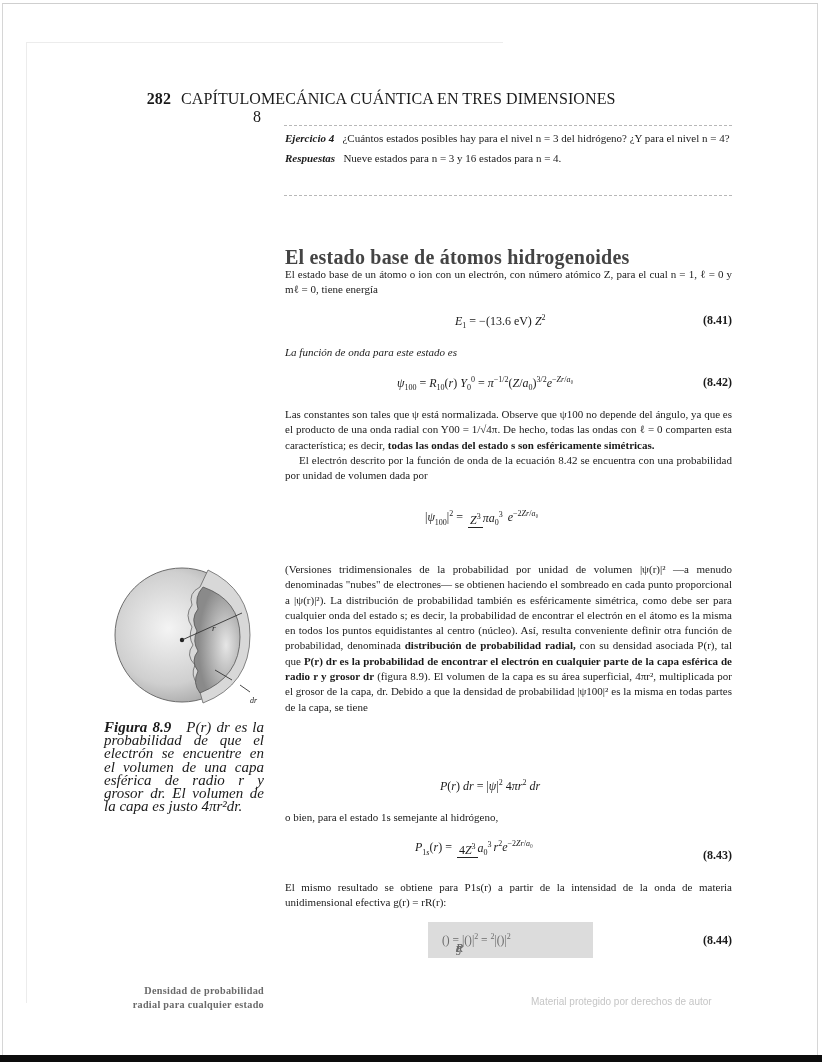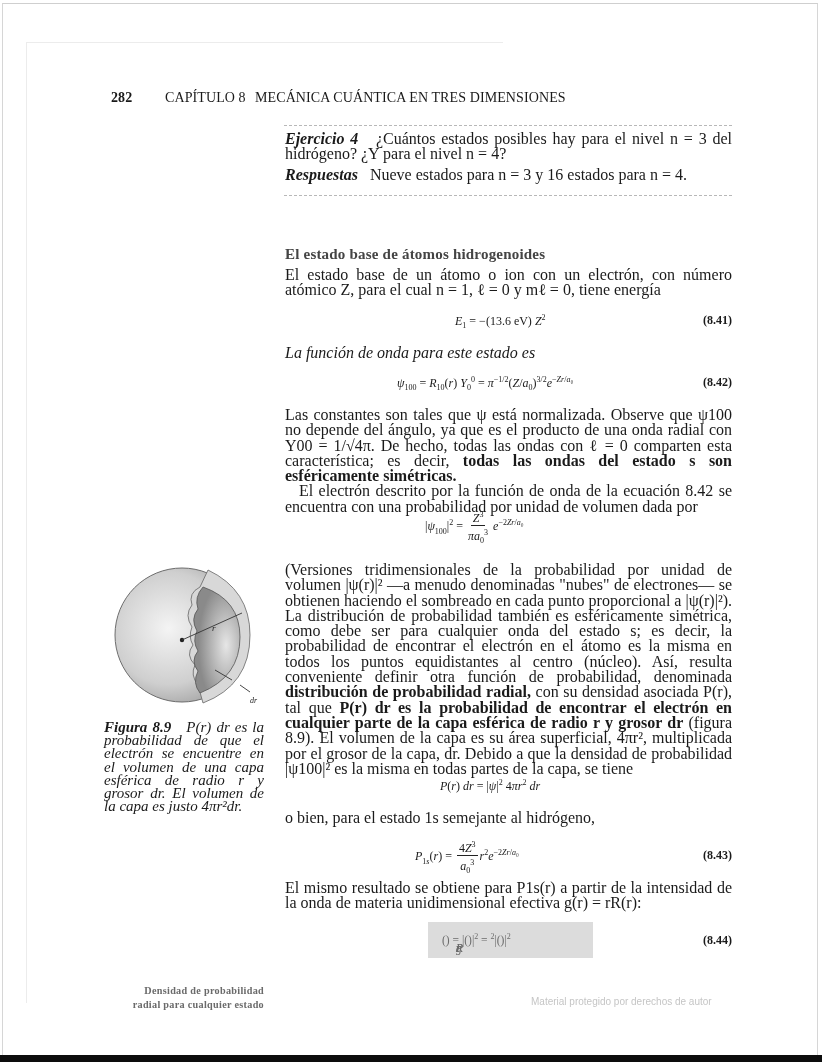--- a/index.html
+++ b/index.html
@@ -11,40 +11,40 @@
     position: absolute; left: 2px; top: 3px; width: 816px; height: 1052px;
     border-left: 1px solid #d6d6d6; border-right: 1px solid #d6d6d6; border-top: 1px solid #cfcfcf;
     box-sizing: border-box;
   }
   .frame-inner {
     position: absolute; left: 26px; top: 42px; width: 476px; height: 960px;
     border-left: 1px solid #ececec; border-top: 1px solid #ececec;
   }
   .bottom-bar { position: absolute; left: 0; top: 1055px; width: 822px; height: 7px; background: #0d0d0d; }
 
-  .running-head { position: absolute; top: 90px; left: 111px; font-size: 14px; letter-spacing: 0.1px; display: flex; }
+  .running-head { position: absolute; top: 90px; left: 117px; font-size: 16px; letter-spacing: 0.1px; display: flex; text-align: right; }
   .running-head .pno { font-weight: bold; width: 54px; }
   .running-head .chap { width: 90px; }
   .running-head .title { }
 
   .dash { position: absolute; left: 284px; width: 448px; height: 0; border-top: 1px dashed #b8b8b8; }
 
-  .main { position: absolute; left: 285px; width: 447px; font-size: 16px; line-height: 15.3px; }
+  .main { position: absolute; left: 285px; width: 447px; font-size: 11px; line-height: 15.3px; }
   .main p { margin: 0; text-align: justify; }
   .ex-label { font-weight: bold; font-style: italic; }
-  .sec-title { position: absolute; left: 285px; top: 246px; font-size: 15px; color: #444; font-weight: bold; letter-spacing: 0.2px; }
+  .sec-title { position: absolute; left: 285px; top: 246px; font-size: 20px; color: #444; font-weight: bold; letter-spacing: 0.2px; }
 
   .eq { position: absolute; left: 285px; width: 447px; height: 20px; font-size: 12px; }
   .eq .body { position: absolute; font-style: normal; white-space: nowrap; }
   .eq .num { position: absolute; right: 0; top: 0; font-weight: bold; }
   .it { font-style: italic; }
   .b { font-weight: bold; }
   sub, sup { font-size: 8px; }
 
-  .frac { display: inline-flex; flex-direction: column; align-items: center; vertical-align: middle; margin: 0 2px; }
+  .frac { display: inline-flex; flex-direction: row; align-items: center; vertical-align: middle; margin: 0 2px; }
   .frac .n { border-bottom: 1px solid #222; padding: 0 2px; line-height: 13px; }
   .frac .d { line-height: 13px; }
 
   .figure { position: absolute; left: 100px; top: 565px; width: 170px; height: 140px; }
   .caption { position: absolute; left: 104px; top: 721px; width: 160px; font-size: 15px; line-height: 13.2px; text-align: justify; font-style: italic; }
   .caption .lab { font-weight: bold; }
   .margin-note { position: absolute; left: 100px; top: 984px; width: 164px; text-align: right; font-size: 10.2px; line-height: 14px; color: #6a6a6a; font-weight: bold; letter-spacing: 0.3px; }
 
   .boxed { position: absolute; left: 428px; top: 922px; width: 165px; height: 36px; background: #dcdcdc; }
   .boxed span { position: absolute; left: 14px; top: 10px; font-size: 11.5px; color: #6b6b6b; white-space: nowrap; }

